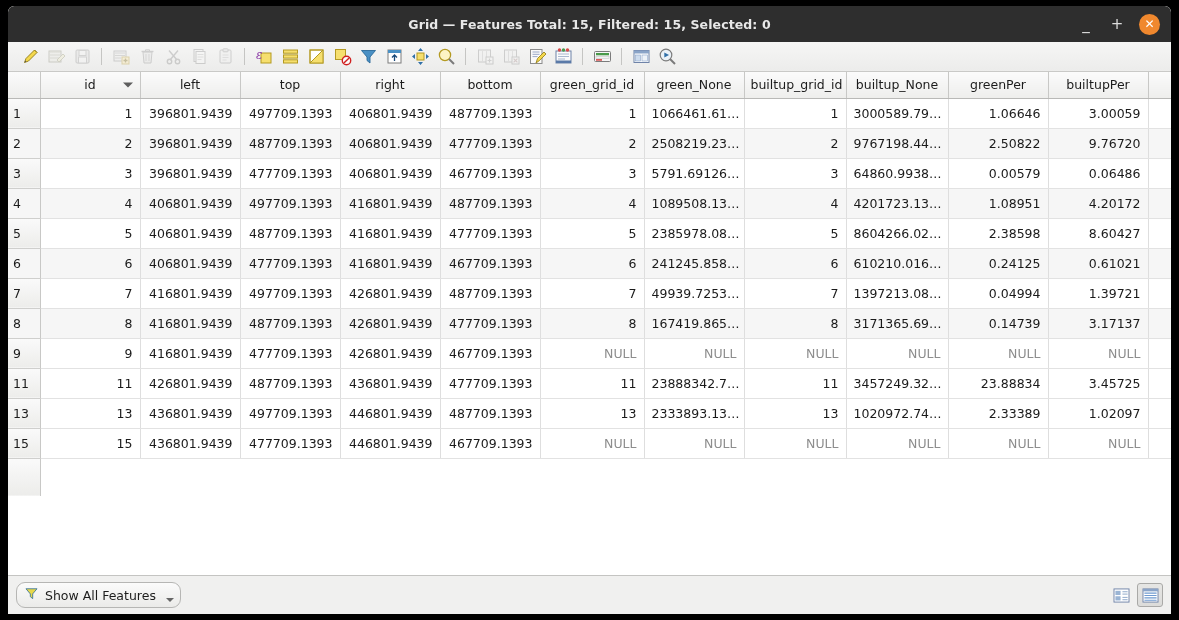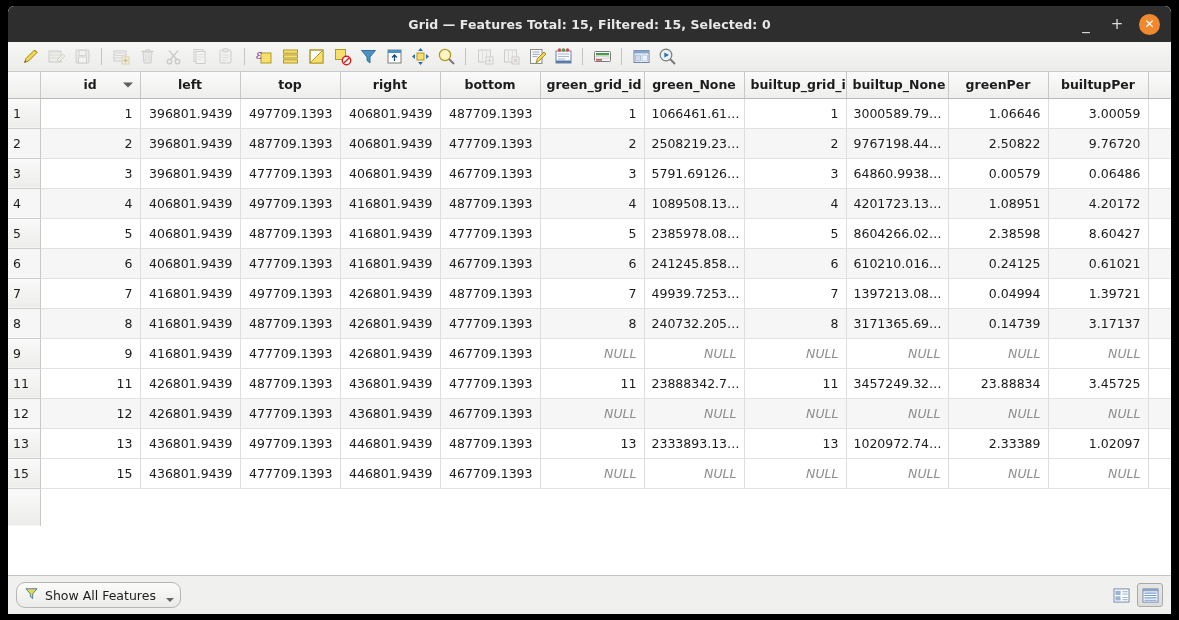--- a/index.html
+++ b/index.html
@@ -110,21 +110,21 @@
     table-layout: fixed;
     width: 1161px;
     font-size: 12.5px;
     color: #1a1a1a;
   }
   thead th {
     height: 26px;
     background: linear-gradient(#fbfbfb, #eeeeec);
     border-right: 1px solid #c8c8c6;
     border-bottom: 1px solid #b9b9b7;
-    font-weight: bold;
+    font-weight: normal;
     font-size: 12.5px;
     color: #1c1c1c;
     text-align: center;
     padding: 0 6px;
     position: relative;
     white-space: nowrap;
     overflow: hidden;
   }
   thead th.corner {
     width: 32px;
@@ -157,21 +157,20 @@
     background: linear-gradient(#fafafa, #ececea);
     border-right: 1px solid #c8c8c6;
     border-bottom: 1px solid #cfcfcd;
     text-align: left;
     padding-left: 5px;
     font-size: 12.5px;
     color: #1c1c1c;
   }
   tbody td.nullcell {
     color: #8d8d8d;
-    font-style: italic;
     margin-left: 42px;
   }
   tbody td.filler { border-right: none; }
   tbody tr.blank td {
     height: 38px;
     border-right: none;
     border-bottom: none;
     background: #ffffff;
   }
   tbody tr.blank td.rowhdr {
@@ -599,21 +598,21 @@
             <td class="filler"></td>
           </tr>
           <tr class="alt">
             <td class="rowhdr">8</td>
             <td>8</td>
             <td>416801.9439</td>
             <td>487709.1393</td>
             <td>426801.9439</td>
             <td>477709.1393</td>
             <td>8</td>
-            <td>240732.205…</td>
+            <td>167419.865…</td>
             <td>8</td>
             <td>3171365.69…</td>
             <td>0.14739</td>
             <td>3.17137</td>
             <td class="filler"></td>
           </tr>
           <tr>
             <td class="rowhdr">9</td>
             <td>9</td>
             <td>416801.9439</td>
@@ -634,35 +633,20 @@
             <td>426801.9439</td>
             <td>487709.1393</td>
             <td>436801.9439</td>
             <td>477709.1393</td>
             <td>11</td>
             <td>23888342.7…</td>
             <td>11</td>
             <td>3457249.32…</td>
             <td>23.88834</td>
             <td>3.45725</td>
-            <td class="filler"></td>
-          </tr>
-          <tr class="alt">
-            <td class="rowhdr">12</td>
-            <td>12</td>
-            <td>426801.9439</td>
-            <td>477709.1393</td>
-            <td>436801.9439</td>
-            <td>467709.1393</td>
-            <td class="nullcell">NULL</td>
-            <td class="nullcell">NULL</td>
-            <td class="nullcell">NULL</td>
-            <td class="nullcell">NULL</td>
-            <td class="nullcell">NULL</td>
-            <td class="nullcell">NULL</td>
             <td class="filler"></td>
           </tr>
           <tr>
             <td class="rowhdr">13</td>
             <td>13</td>
             <td>436801.9439</td>
             <td>497709.1393</td>
             <td>446801.9439</td>
             <td>487709.1393</td>
             <td>13</td>

